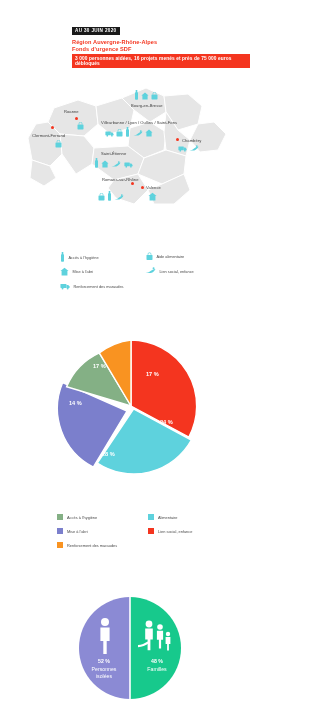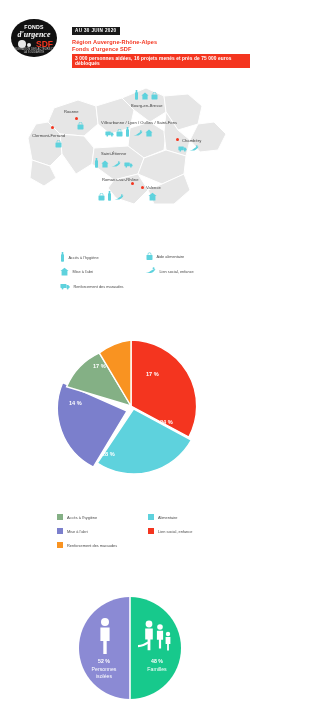--- a/index.html
+++ b/index.html
@@ -118,30 +118,20 @@
     position:absolute;color:#ffffff;text-align:center;font-size:5.2px;
     line-height:1.45;width:52px;
   }
   .split-lab b{font-weight:600;}
 </style>
 </head>
 <body>
 
 <div class="header">
 
-  <div class="logo">
-    <div class="logo-inner">
-      <div class="logo-dot"></div>
-      <div class="logo-dot2"></div>
-      <div class="logo-l1">FONDS</div>
-      <div class="logo-l2">d'urgence</div>
-      <div class="logo-l3">SDF</div>
-      <div class="logo-l4">FEDERATION DES ACTEURS DE LA SOLIDARITE</div>
-    </div>
-  </div>
 
   <div class="hdr-text">
     <div class="hdr-date">AU 30 JUIN 2020</div>
     <div class="hdr-region">Région Auvergne-Rhône-Alpes</div>
     <div class="hdr-fonds">Fonds d'urgence SDF</div>
     <div class="hdr-banner">3 000 personnes aidées, 16 projets menés et près de 75 000 euros débloqués</div>
   </div>
 </div>
 
 <div class="map-section">

